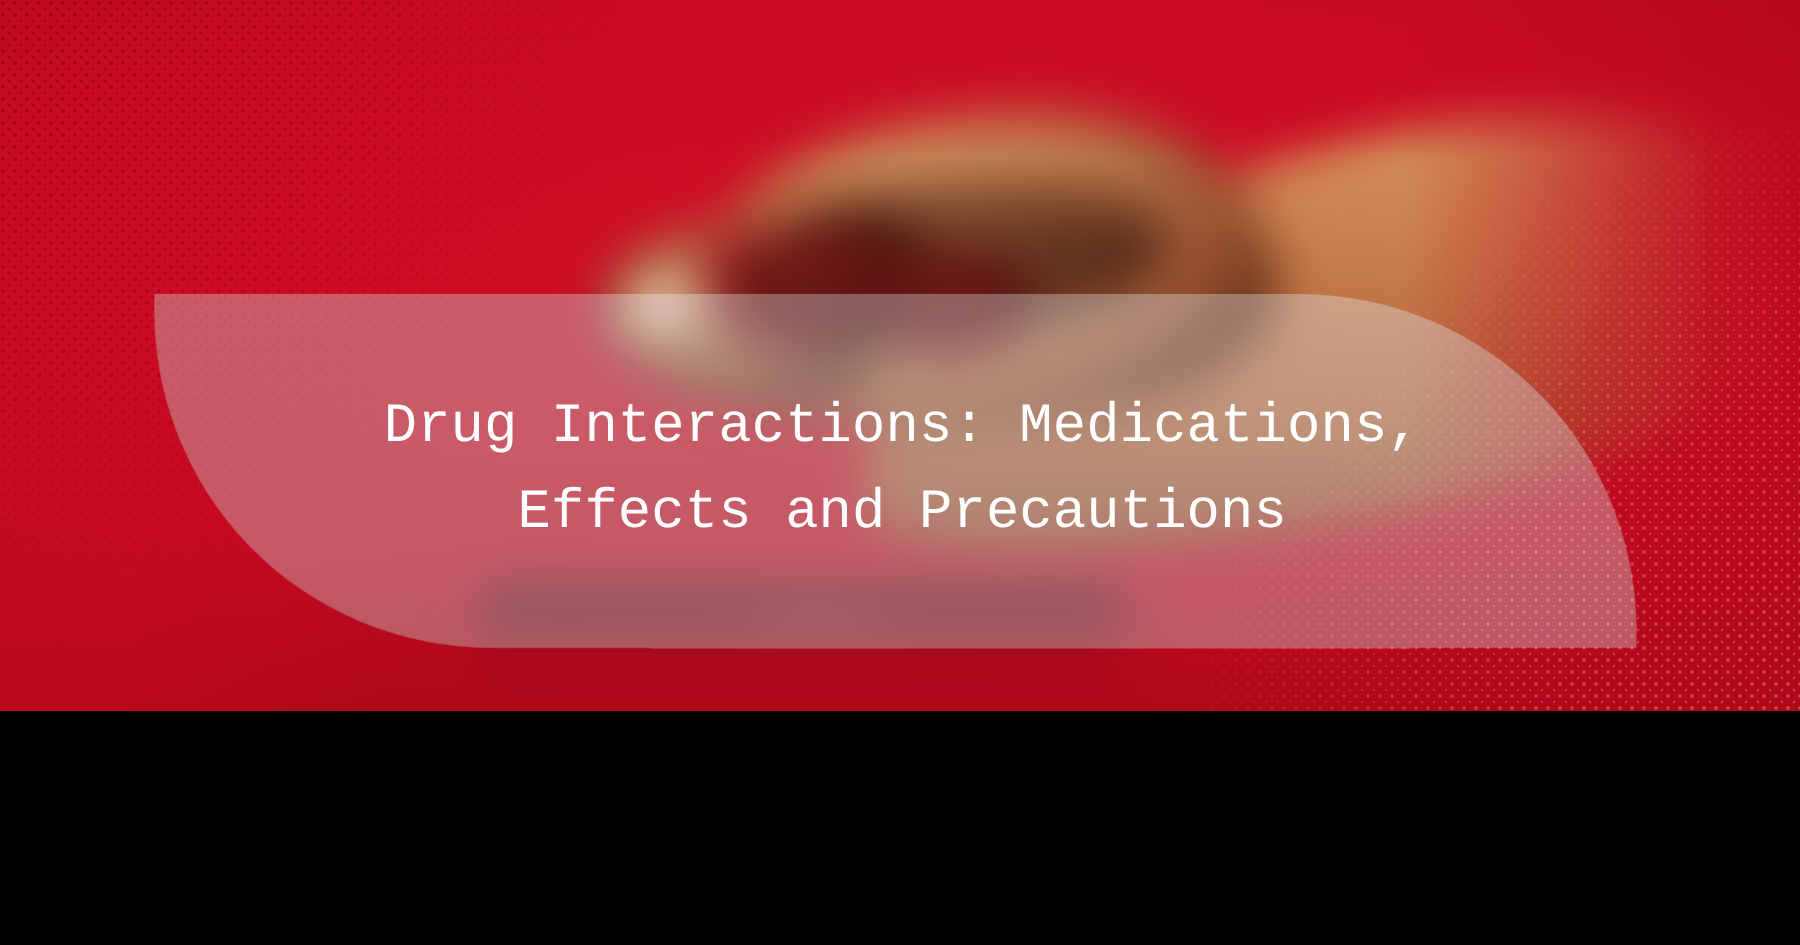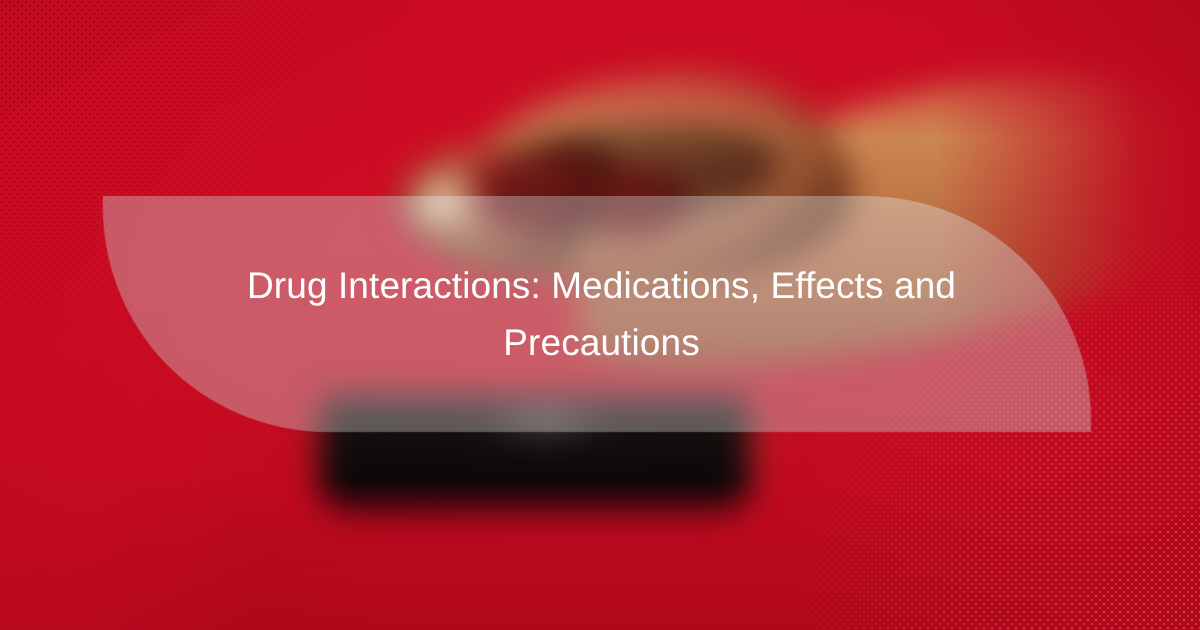--- a/index.html
+++ b/index.html
@@ -3,23 +3,23 @@
 <meta charset="utf-8">
 <style>
   html, body {
     margin: 0;
     padding: 0;
     background: #000;
   }
   #stage {
     position: relative;
     width: 1200px;
-    height: 630px;
+    height: 474px;
     overflow: hidden;
-    font-family: Liberation Sans, sans-serif;
+    font-family: Liberation Mono, monospace;
     background: #ec4899;
   }
 
   
   .bg-base {
     position: absolute;
     inset: 0;
     background:
       linear-gradient(180deg, #c90a23 0%, #cc0a22 38%, #c30a20 70%, #b8081c 100%);
   }

